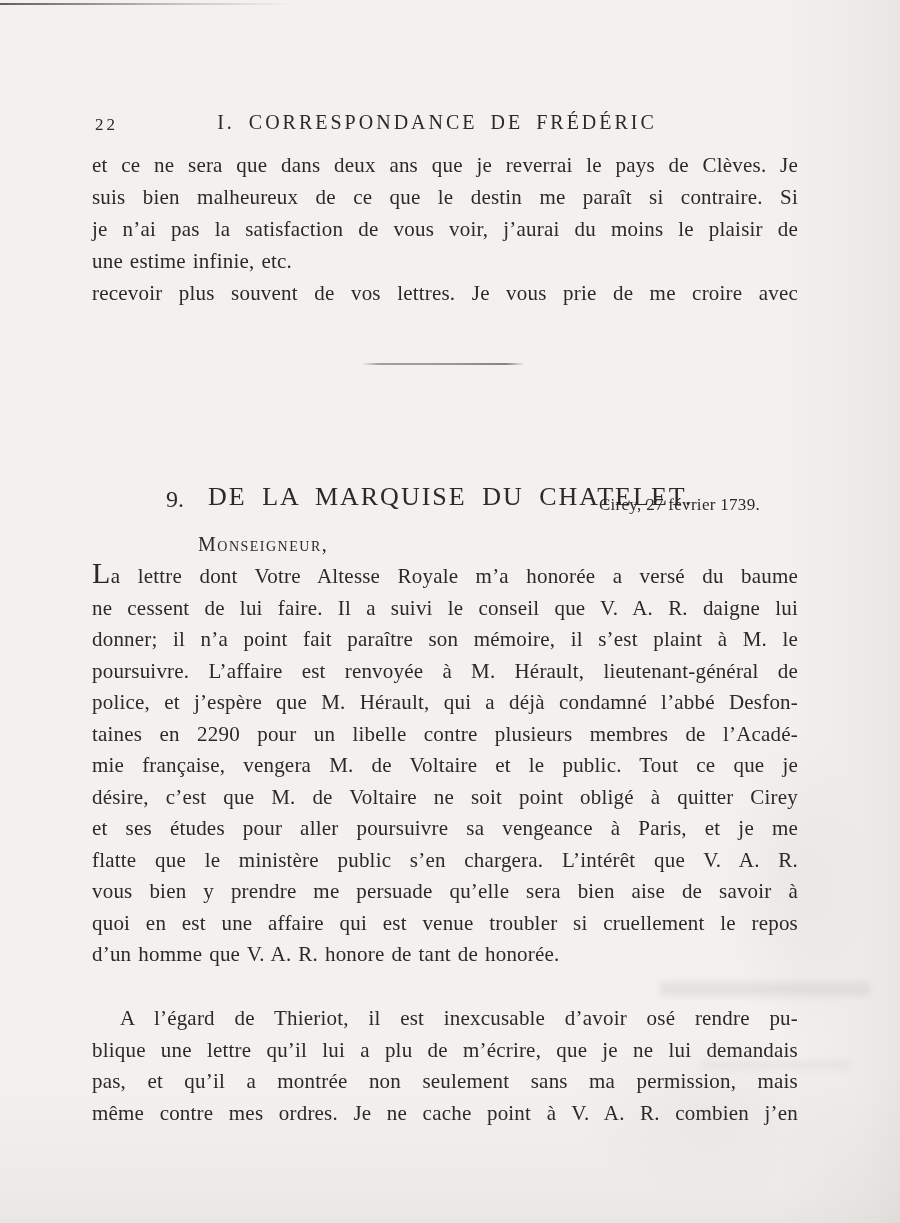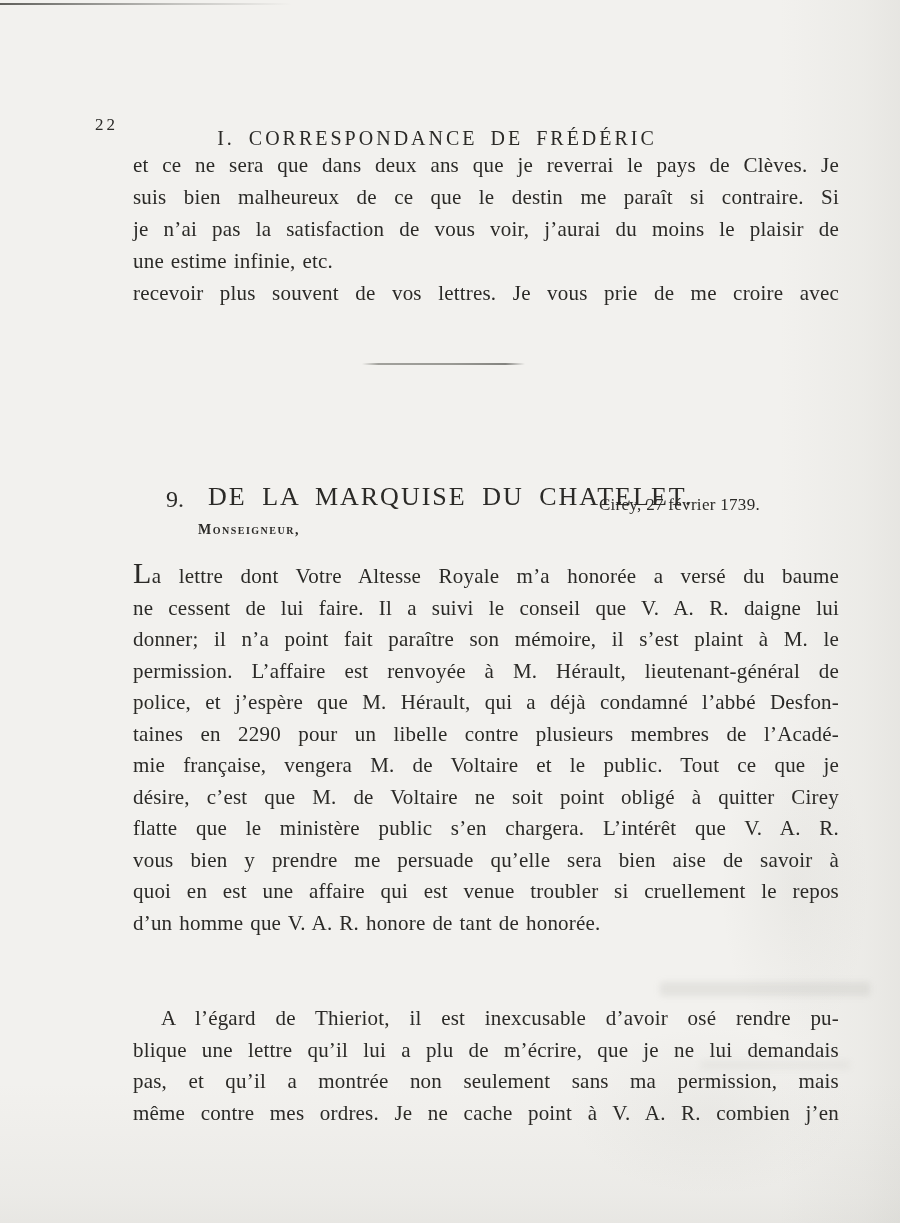--- a/index.html
+++ b/index.html
@@ -50,26 +50,26 @@
   }
 
   
   .running-header { position:absolute; top:111px; left:92px; width:706px; height:26px; }
   .page-number {
     position:absolute; left:3px; top:4px;
     font-size:17px; letter-spacing:3px;
   }
   .header-title {
     position:absolute; left:0; right:16px; top:0; text-align:center;
-    font-size:20px; letter-spacing:3px; word-spacing:5px; white-space:nowrap;margin-top:16px;
+    font-size:20px; letter-spacing:3px; word-spacing:5px; white-space:nowrap;
   }
   .header-title .hnum { margin-right:14px; }
 
   
-  .textblock { position:absolute; left:92px; width:706px;margin-left:41px; }
+  .textblock { position:absolute; left:92px; width:706px; }
   .tline {
     text-align:justify;
     -moz-text-align-last:justify;
     text-align-last:justify;
     font-size:21px; line-height:31.5px;
     letter-spacing:0.2px; word-spacing:1.5px;
     white-space:normal;
   }
   .prev-para .tline { line-height:32px; }
   .tline-open { text-align-last:left; -moz-text-align-last:left; }
@@ -89,22 +89,22 @@
   }
   .letter-number {
     display:inline-block; font-size:24px; letter-spacing:0;
     margin-right:24px; position:relative; top:2px;
   }
   .letter-dateline {
     position:absolute; top:495px; right:140px;
     font-size:17px; letter-spacing:0.3px;
   }
   .letter-salutation {
-    position:absolute; top:522px; left:198px;
-    font-size:14px; font-variant:small-caps; letter-spacing:1.5px;font-weight:bold;
+    position:absolute; top:533px; left:198px;
+    font-size:20px; font-variant:small-caps; letter-spacing:1.5px;
   }
   .body-para-1 { top:561px; }
   .body-para-2 { top:1003px; }
 </style>
 </head>
 <body>
 
 <div class="page">
 
   <div class="scan-artifact-top"></div>
@@ -136,25 +136,26 @@
   </div>
 
   <div class="letter-dateline">Cirey, 27 février 1739.</div>
 
   <div class="letter-salutation">Monseigneur,</div>
 
   <div class="textblock body-para-1">
       <div class="tline"><span class="lettrine">L</span>a lettre dont Votre Altesse Royale m’a honorée a versé du baume</div>
       <div class="tline">ne cessent de lui faire.  Il a suivi le conseil que V. A. R. daigne lui</div>
       <div class="tline">donner; il n’a point fait paraître son mémoire, il s’est plaint à M. le</div>
-      <div class="tline">permission.  L’affaire est renvoyée à M. Hérault, lieutenant-général de</div>
+      <div class="tline">poursuivre.  L’affaire est renvoyée à M. Hérault, lieutenant-général de</div>
       <div class="tline">police, et j’espère que M. Hérault, qui a déjà condamné l’abbé Desfon-</div>
       <div class="tline">taines en 2290 pour un libelle contre plusieurs membres de l’Acadé-</div>
       <div class="tline">mie française, vengera M. de Voltaire et le public.  Tout ce que je</div>
       <div class="tline">désire, c’est que M. de Voltaire ne soit point obligé à quitter Cirey</div>
+      <div class="tline">et ses études pour aller poursuivre sa vengeance à Paris, et je me</div>
       <div class="tline">flatte que le ministère public s’en chargera.  L’intérêt que V. A. R.</div>
       <div class="tline">vous bien y prendre me persuade qu’elle sera bien aise de savoir à</div>
       <div class="tline">quoi en est une affaire qui est venue troubler si cruellement le repos</div>
       <div class="tline tline-open">d’un homme que V. A. R. honore de tant de honorée.</div>
     </div>
 
   <div class="textblock body-para-2">
       <div class="tline tline-indent">A l’égard de Thieriot, il est inexcusable d’avoir osé rendre pu-</div>
       <div class="tline">blique une lettre qu’il lui a plu de m’écrire, que je ne lui demandais</div>
       <div class="tline">pas, et qu’il a montrée non seulement sans ma permission, mais</div>

